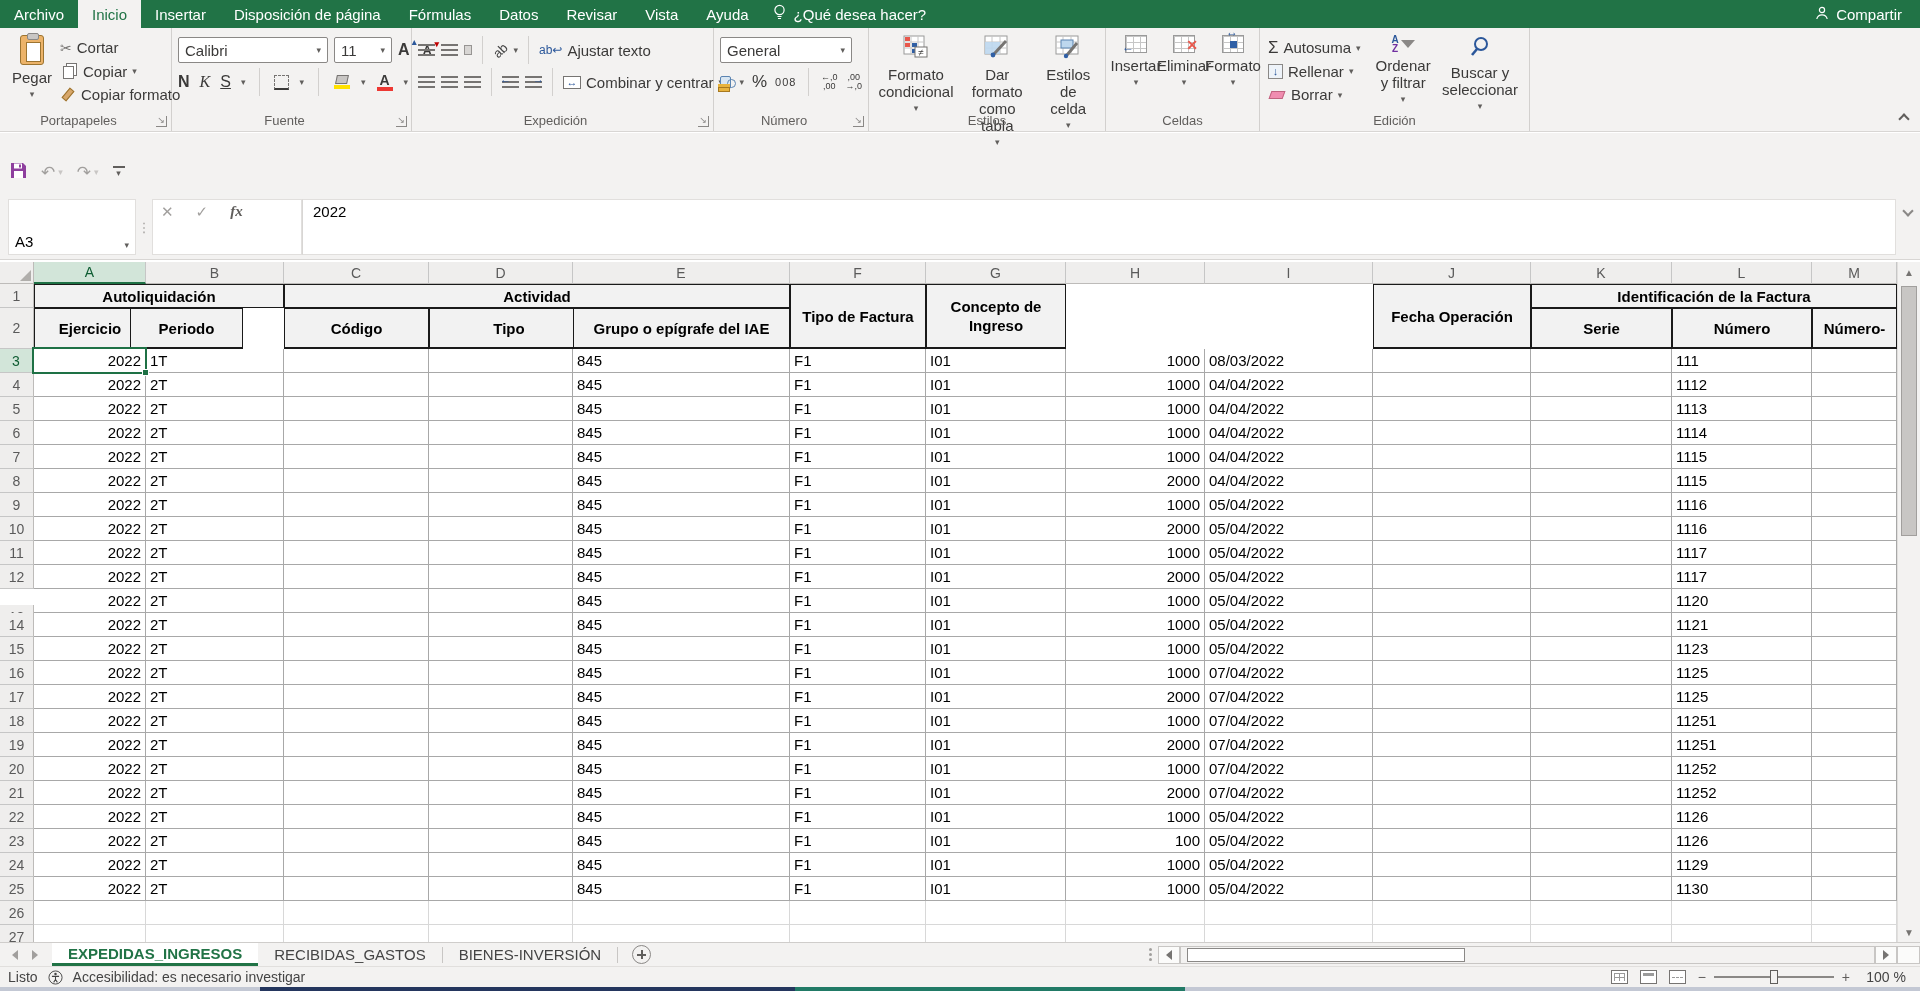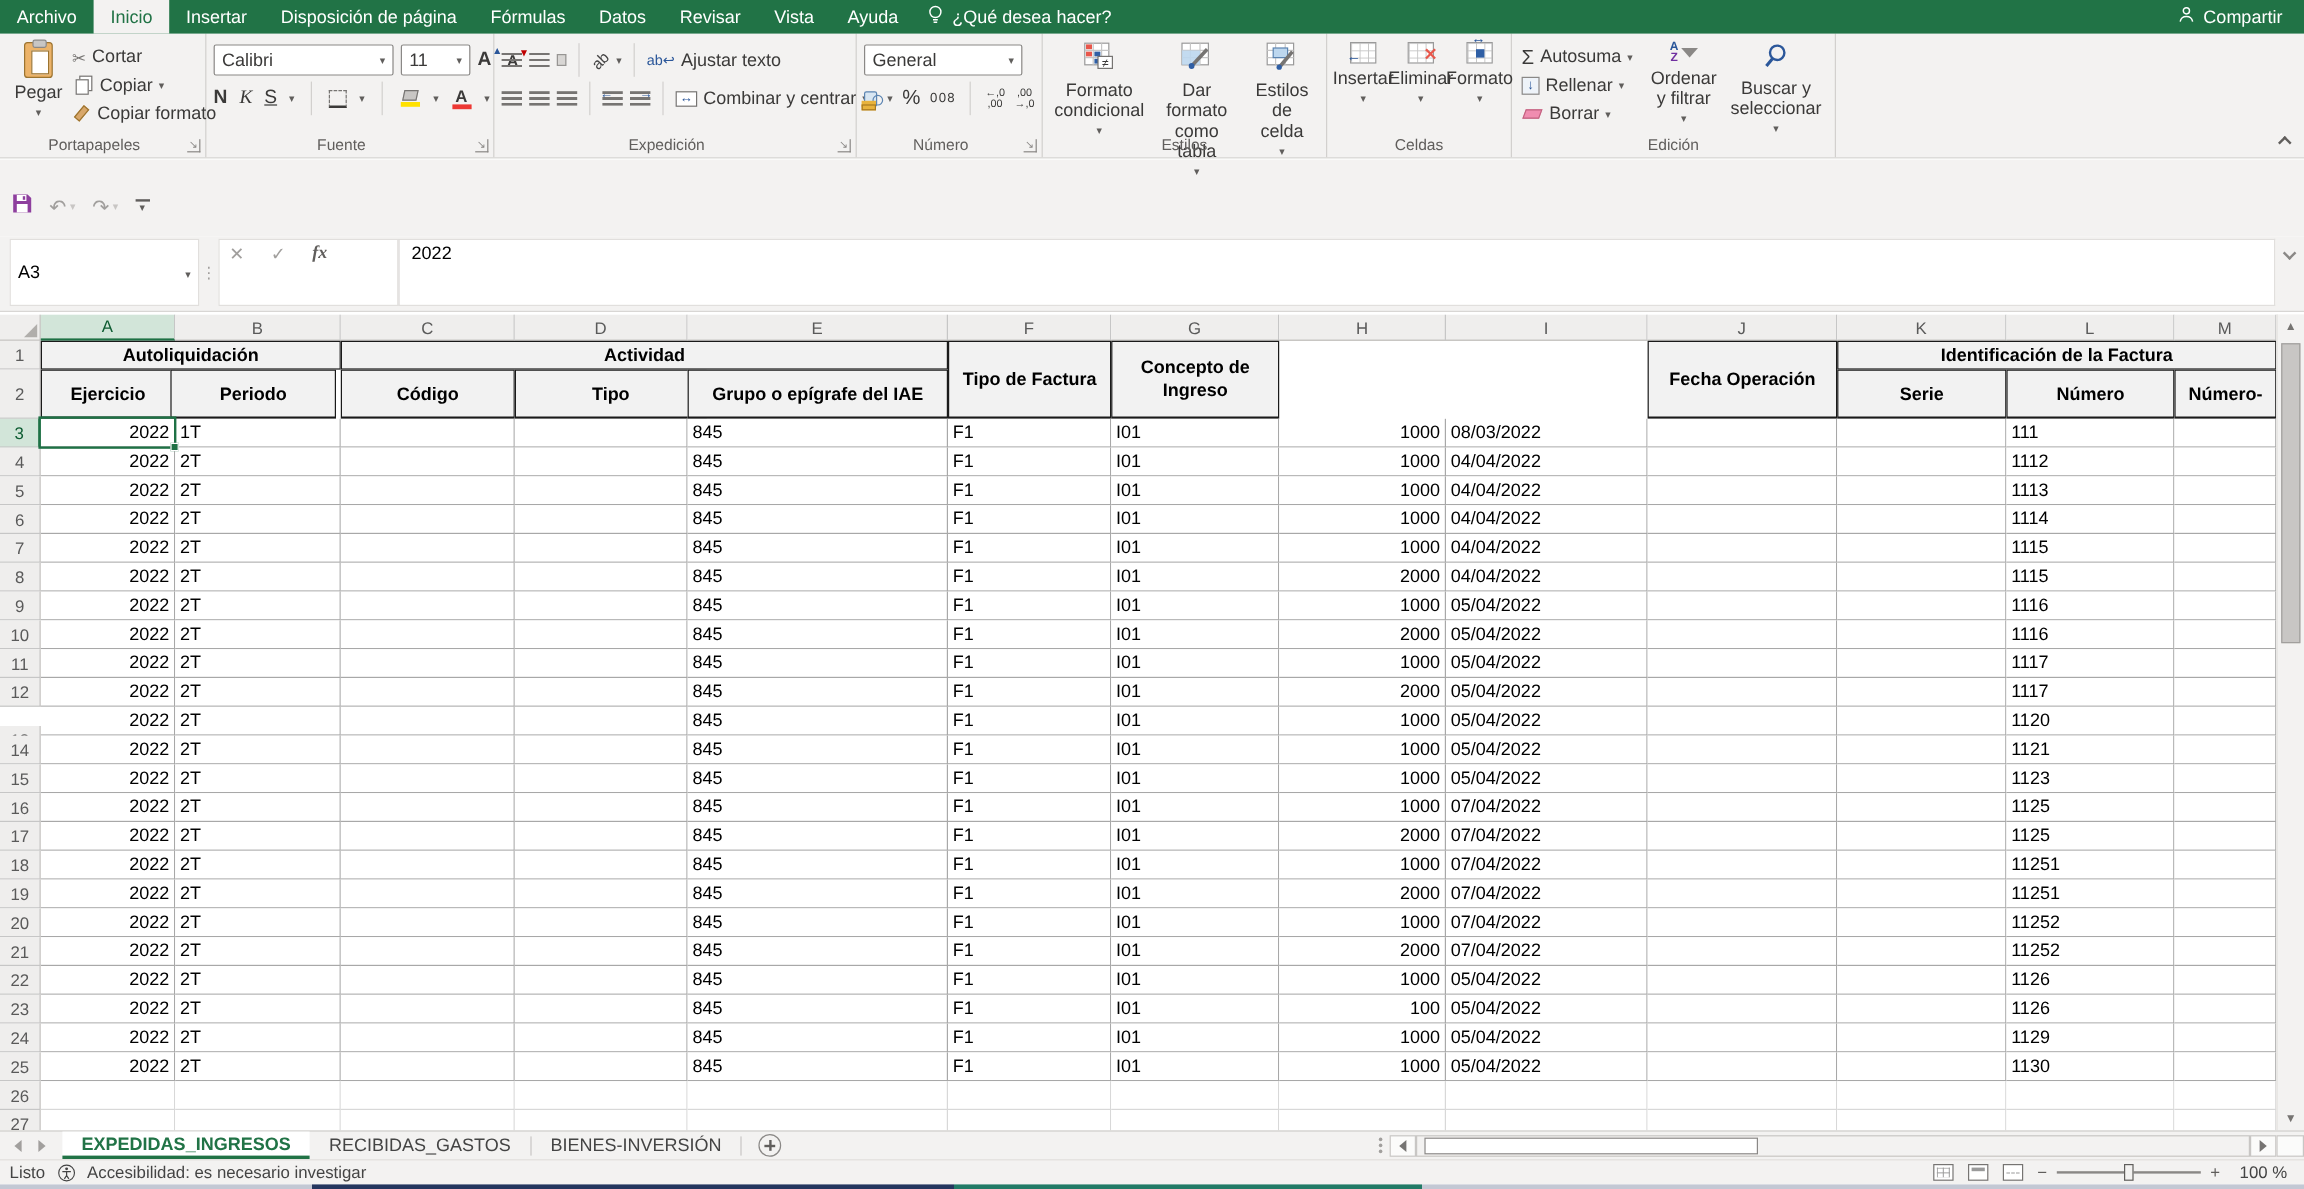--- a/index.html
+++ b/index.html
@@ -69,21 +69,21 @@
   .chev-down { width:8px; height:8px; border-right:2px solid #8a8886; border-bottom:2px solid #8a8886; transform:rotate(45deg); }
   .ribbon-collapse { position:absolute; right:12px; bottom:8px; }
 
   
   .qat { position:absolute; top:133px; left:0; width:1920px; height:64px; background:#f3f2f1; display:flex; align-items:center; padding:14px 0 0 10px; gap:14px; z-index:20; }
   .qbtn { display:flex; align-items:center; gap:3px; color:#a19f9d; font-size:17px; }
   .qat-custom { width:12px; border-top:2px solid #605e5c; color:#605e5c; font-size:9px; text-align:center; line-height:10px; }
 
   
   .fbar { position:absolute; top:197px; left:0; width:1920px; height:63px; background:#f3f2f1; border-bottom:1px solid #d8d6d4; display:flex; align-items:stretch; padding:2px 0 4px 8px; z-index:20; }
-  .namebox { width:158px; background:#fff; border:1px solid #e1dfdd; display:flex; align-items:center; padding:4px 6px; font-size:15px; gap:6px; }
+  .namebox { width:128px; background:#fff; border:1px solid #e1dfdd; display:flex; align-items:flex-end; padding:4px 6px; font-size:15px; gap:6px; }
   .namebox .caret { margin-left:auto; margin-top:4px; }
   .fdots { width:16px; display:flex; align-items:center; justify-content:center; color:#a19f9d; font-size:13px; }
   .fbtns { width:150px; background:#fff; border:1px solid #e1dfdd; display:flex; align-items:flex-start; padding:3px 8px; gap:22px; font-size:15px; color:#a19f9d; }
   .fx { color:#605e5c; font-style:italic; font-family:"Liberation Serif",serif; font-weight:bold; }
   .finput { flex:1; background:#fff; border:1px solid #e1dfdd; border-left:1px solid #d8d6d4; padding:3px 10px; font-size:15px; color:#000; }
   .fexpand { width:24px; display:flex; align-items:flex-start; justify-content:center; padding-top:8px; }
 
   
   #sheet { position:absolute; top:262px; left:0; width:1897px; height:680px; background:#fff; overflow:hidden; z-index:10; }
   .corner { position:absolute; background:#efeeed; border-right:1px solid #bdbbb9; border-bottom:1px solid #bdbbb9; }
@@ -498,21 +498,21 @@
     <div class="rowhdr" style="top: 615px; height: 24px;">25</div>
     <div class="rowhdr" style="top: 639px; height: 24px;">26</div>
     <div class="rowhdr" style="top: 663px; height: 24px;">27</div>
     <div class="hcell" style="left: 34px; top: 22px; width: 250px; height: 24px; padding: 0px 4px;">Autoliquidación</div>
     <div class="hcell" style="left: 284px; top: 22px; width: 506px; height: 24px; padding: 0px 4px;">Actividad</div>
     <div class="hcell b2" style="left: 790px; top: 22px; width: 136px; height: 65px; padding: 0px 4px;">Tipo de Factura</div>
     <div class="hcell b2" style="left: 926px; top: 22px; width: 140px; height: 65px; padding: 12px 4px;">Concepto de Ingreso</div>
     <div class="hcell b2" style="left: 1373px; top: 22px; width: 158px; height: 65px; padding: 0px 4px;">Fecha Operación</div>
     <div class="hcell" style="left: 1531px; top: 22px; width: 366px; height: 24px; padding: 0px 4px;">Identificación de la Factura</div>
     <div class="hcell b2" style="left: 34px; top: 46px; width: 112px; height: 41px;">Ejercicio</div>
-    <div class="hcell b2" style="left: 142px; top: 46px; width: 138px; height: 41px;">Periodo</div>
+    <div class="hcell b2" style="left: 130px; top: 46px; width: 113px; height: 41px;">Periodo</div>
     <div class="hcell b2" style="left: 284px; top: 46px; width: 145px; height: 41px;">Código</div>
     <div class="hcell b2" style="left: 429px; top: 46px; width: 160px; height: 41px;">Tipo</div>
     <div class="hcell b2" style="left: 573px; top: 46px; width: 217px; height: 41px;">Grupo o epígrafe del IAE</div>
     <div class="hcell b2" style="left: 1531px; top: 46px; width: 141px; height: 41px;">Serie</div>
     <div class="hcell b2" style="left: 1672px; top: 46px; width: 140px; height: 41px;">Número</div>
     <div class="hcell b2" style="left: 1812px; top: 46px; width: 85px; height: 41px;">Número-</div>
     <div class="dcell num" style="left: 34px; top: 87px; width: 112px; height: 24px;">2022</div>
     <div class="dcell" style="left: 146px; top: 87px; width: 138px; height: 24px;">1T</div>
     <div class="dcell" style="left: 284px; top: 87px; width: 145px; height: 24px;"></div>
     <div class="dcell" style="left: 429px; top: 87px; width: 144px; height: 24px;"></div>

